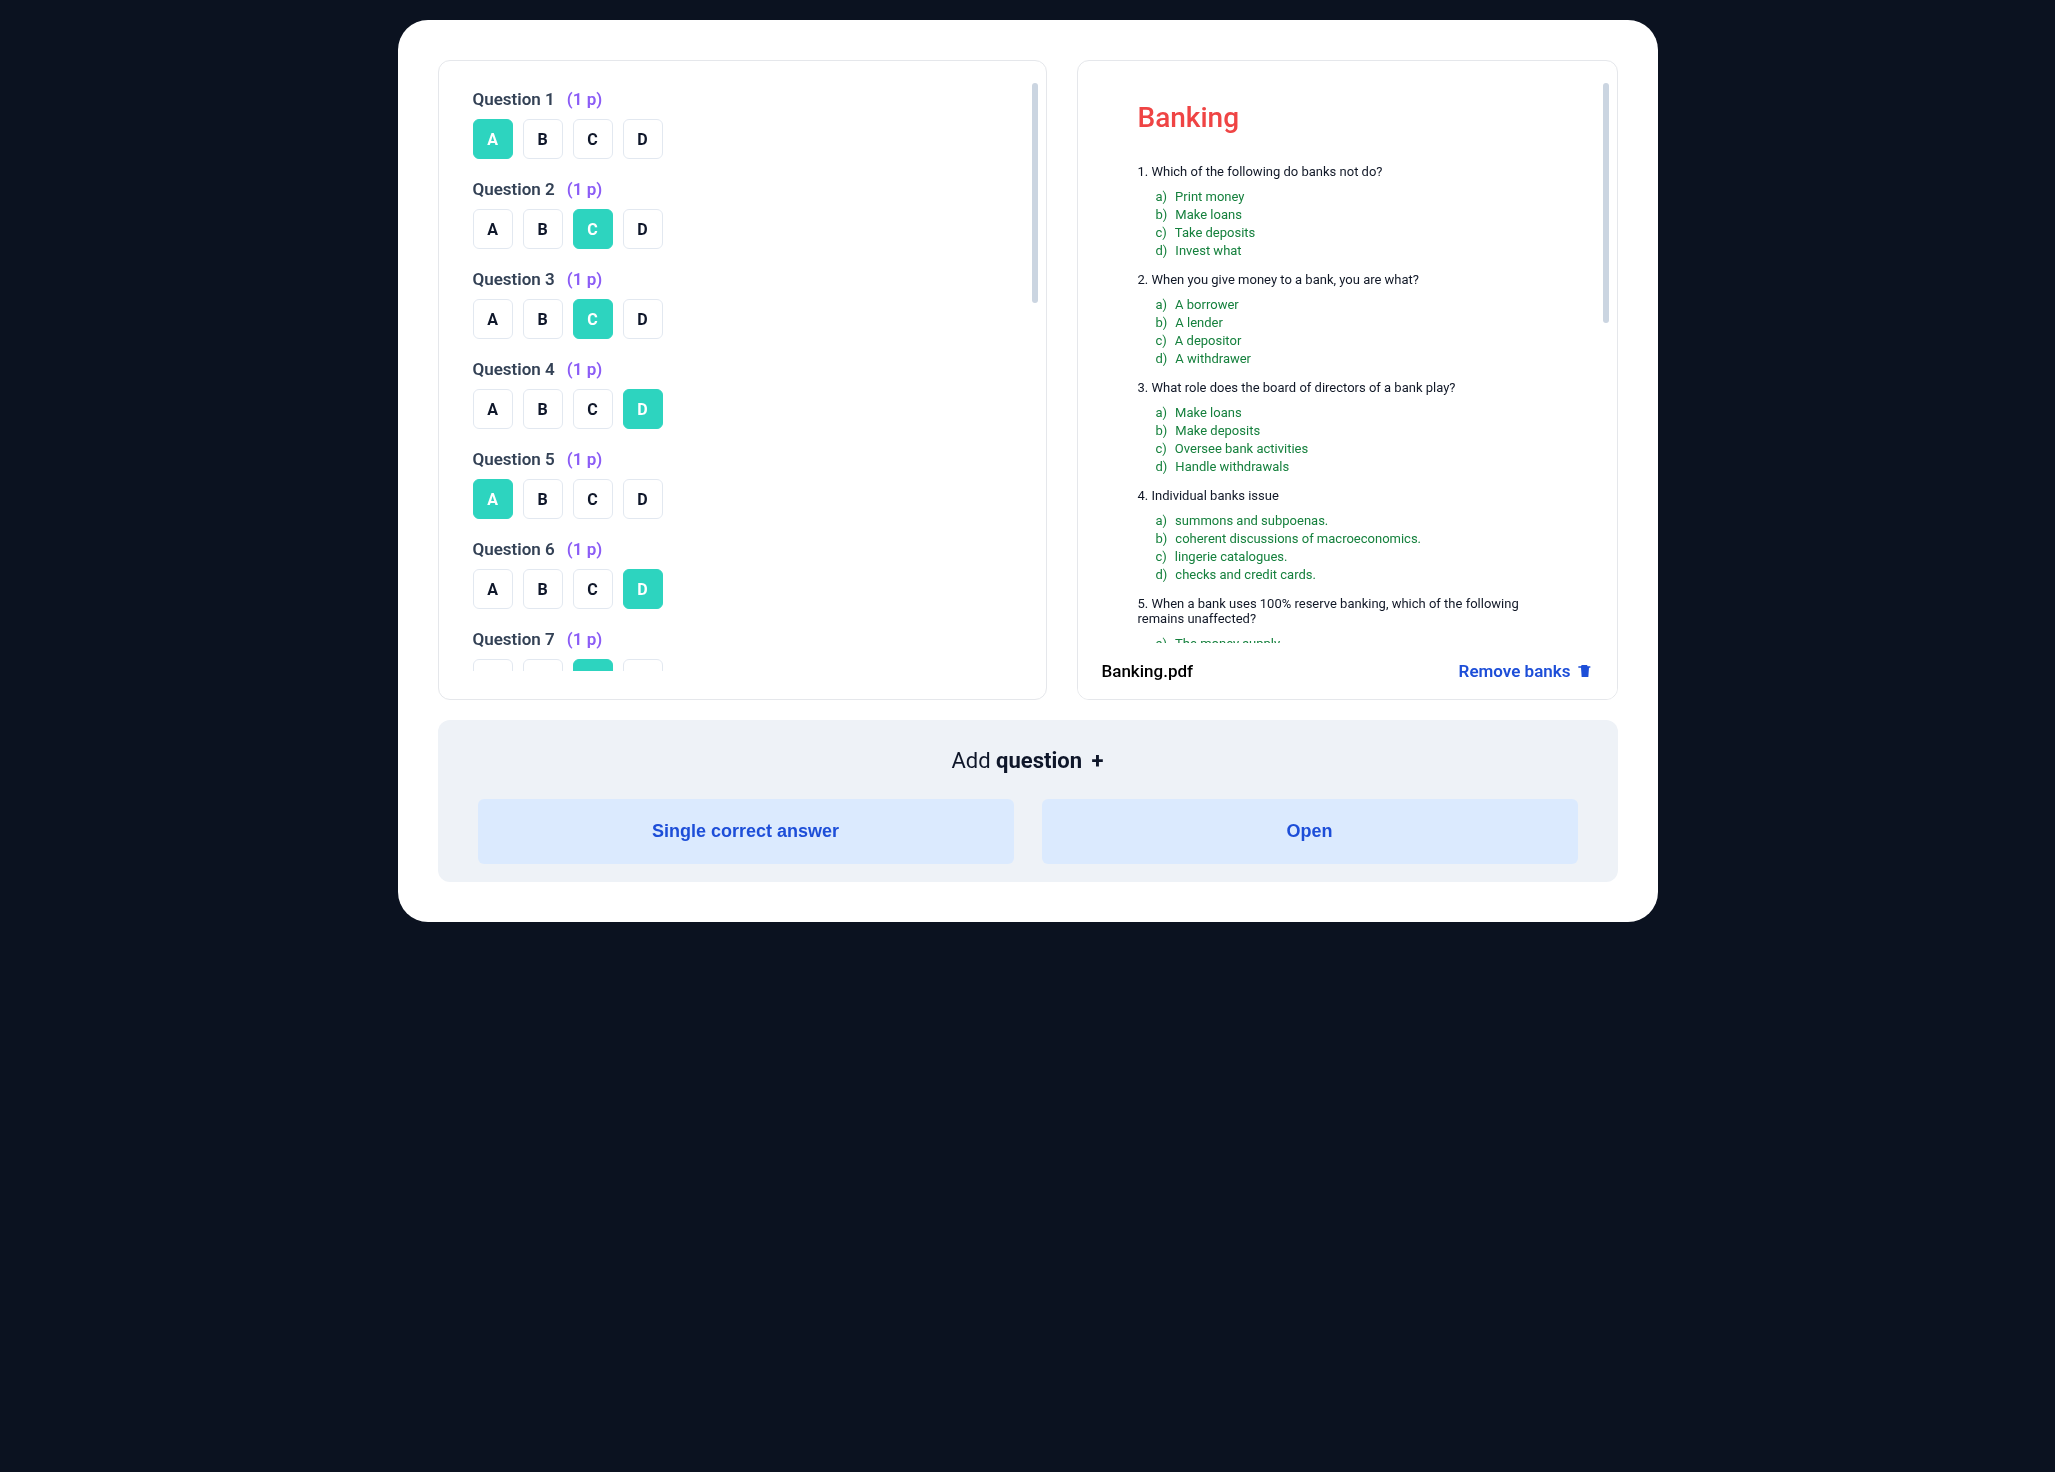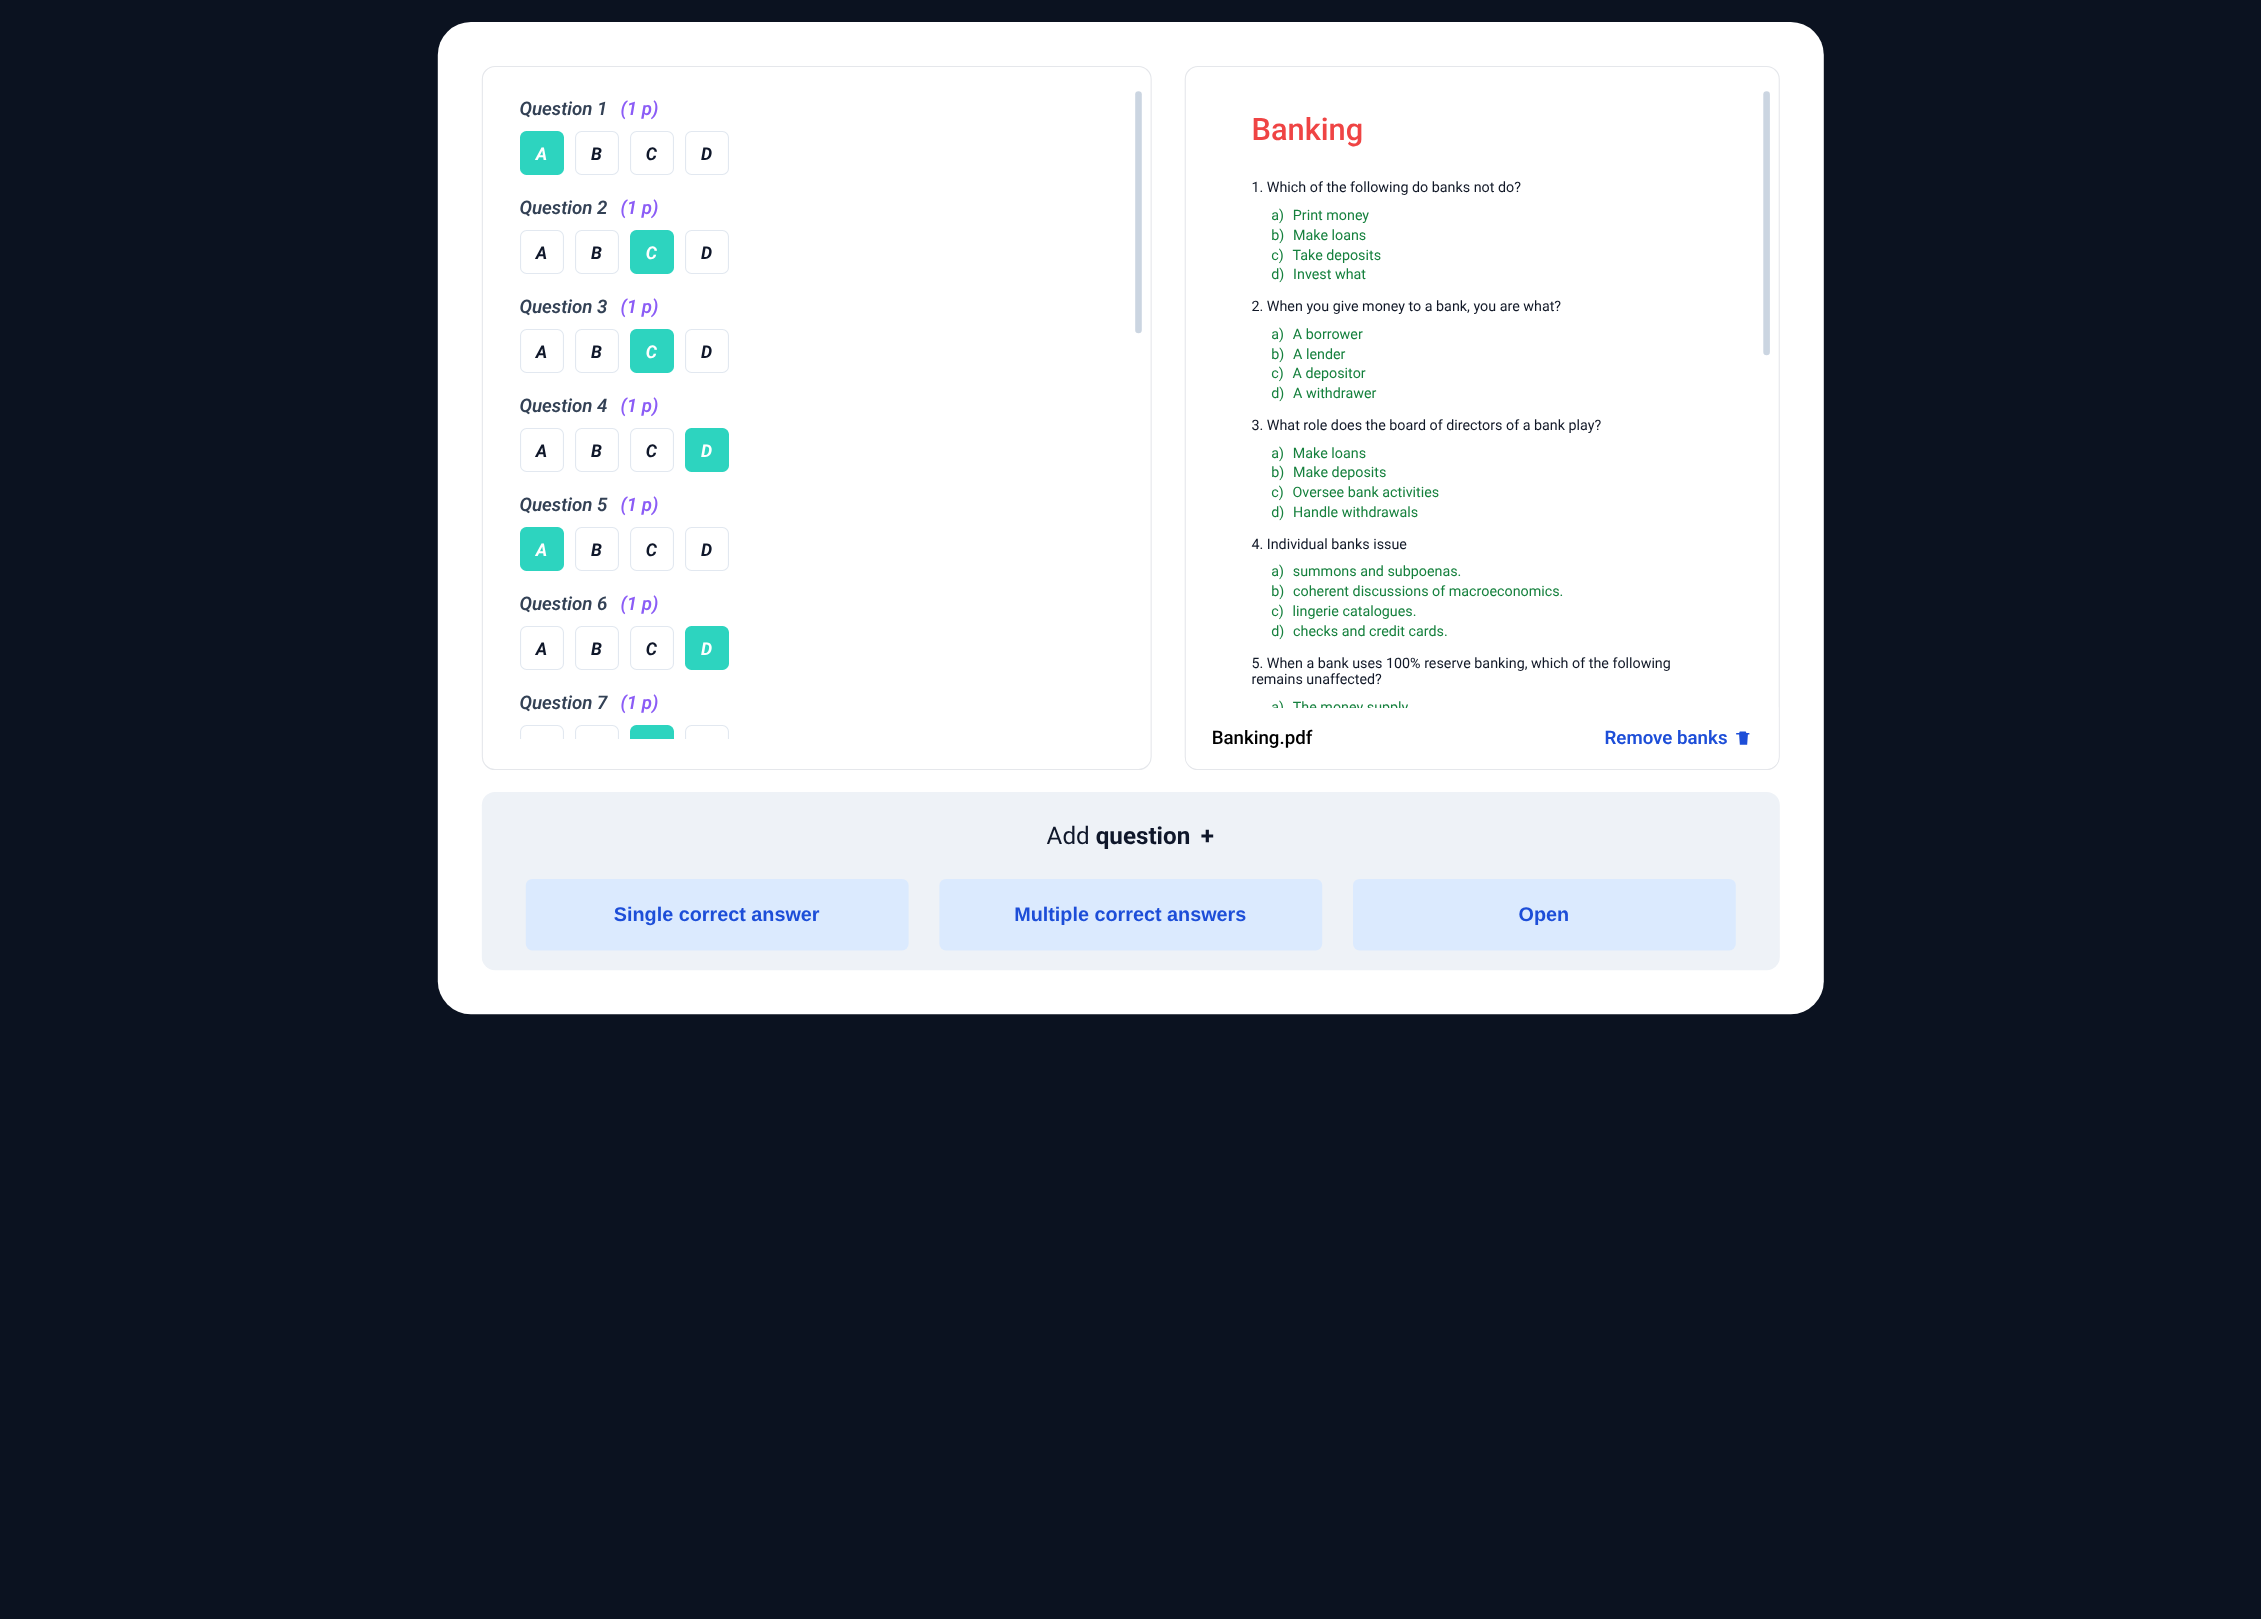--- a/index.html
+++ b/index.html
@@ -36,21 +36,21 @@
   padding: 0;
   height: 640px;
   display: flex;
   flex-direction: column;
 }
 .questions-scroll {
   height: 100%;
   overflow-y: auto;
   padding-right: 8px;
 }
-.question-block { margin-bottom: 20px; font-style: italic; }
+.question-block { margin-bottom: 20px; }
 .question-header {
   display: flex;
   gap: 12px;
   margin-bottom: 10px;
   font-size: 17px;
   font-weight: 600;
   color: #334155;
 }
 .question-points { color: #8b5cf6; font-weight: 600; }
 .answer-row { display: flex; gap: 10px; }
@@ -324,18 +324,17 @@
   </div>
 
   <div class="add-question-panel">
     <div class="add-question-header">
       <span>Add</span>
       <span class="bold">question</span>
       <span class="plus-icon bold">+</span>
     </div>
     <div class="qtype-row" id="qtype-row">
         <button class="qtype-btn">Single correct answer</button>
-        <button class="qtype-btn">Multiple correct answers</button>
         <button class="qtype-btn">Open</button>
       </div>
   </div>
 
 </div>
 
 </body></html>

